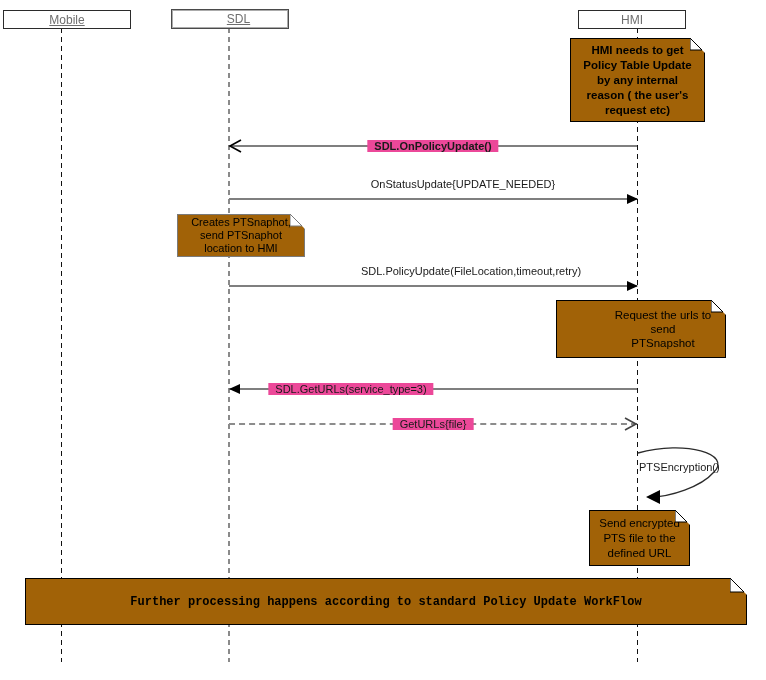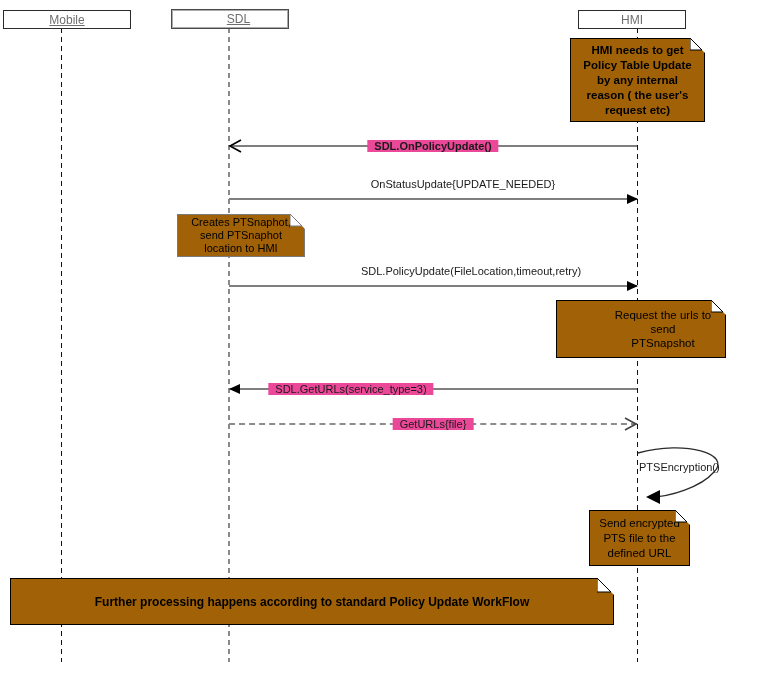--- a/index.html
+++ b/index.html
@@ -147,21 +147,21 @@
   <div class="note" style="left:589px;top:510px;width:101px;height:56px;line-height:15px;">
     <svg class="fold" width="15" height="15">
       <polygon points="0,0 15,0 15,15" fill="#fff"></polygon>
       <polygon points="0,0 12,12 0,12" fill="#fff" stroke="#000" stroke-width="1"></polygon>
     </svg>
     <span>Send encrypted
 PTS file to the
 defined URL</span>
   </div>
 
-  <div class="note bold" style="left:10px;top:578px;width:604px;height:47px;font-size:12px;">
+  <div class="note bold" style="left:25px;top:578px;width:722px;height:47px;font-size:12px;font-family:Liberation Mono, monospace;">
     <svg class="fold" width="17" height="17">
       <polygon points="0,0 17,0 17,17" fill="#fff"></polygon>
       <polygon points="0,0 14,14 0,14" fill="#fff" stroke="#000" stroke-width="1"></polygon>
     </svg>
     <span>Further processing happens according to standard Policy Update WorkFlow</span>
   </div>
 
 </div>
 
 </body></html>

